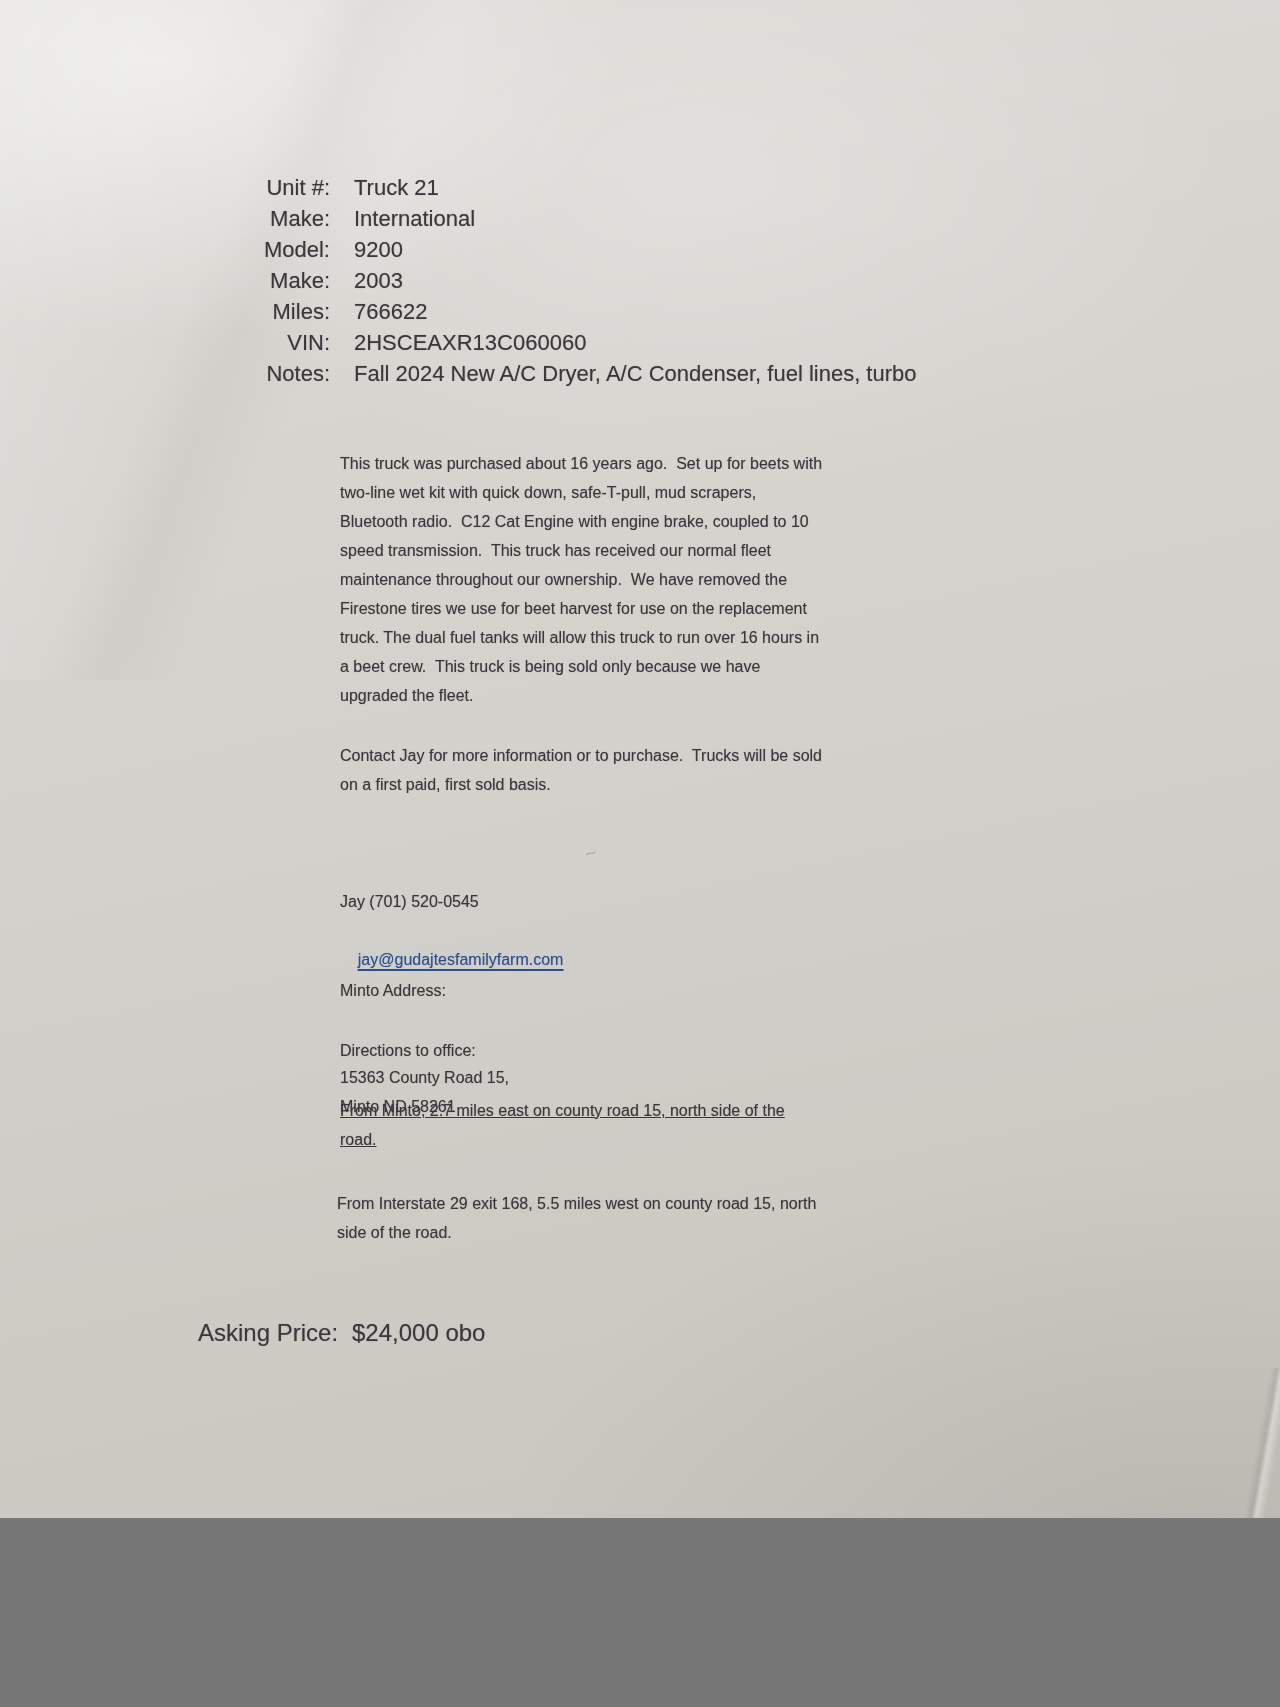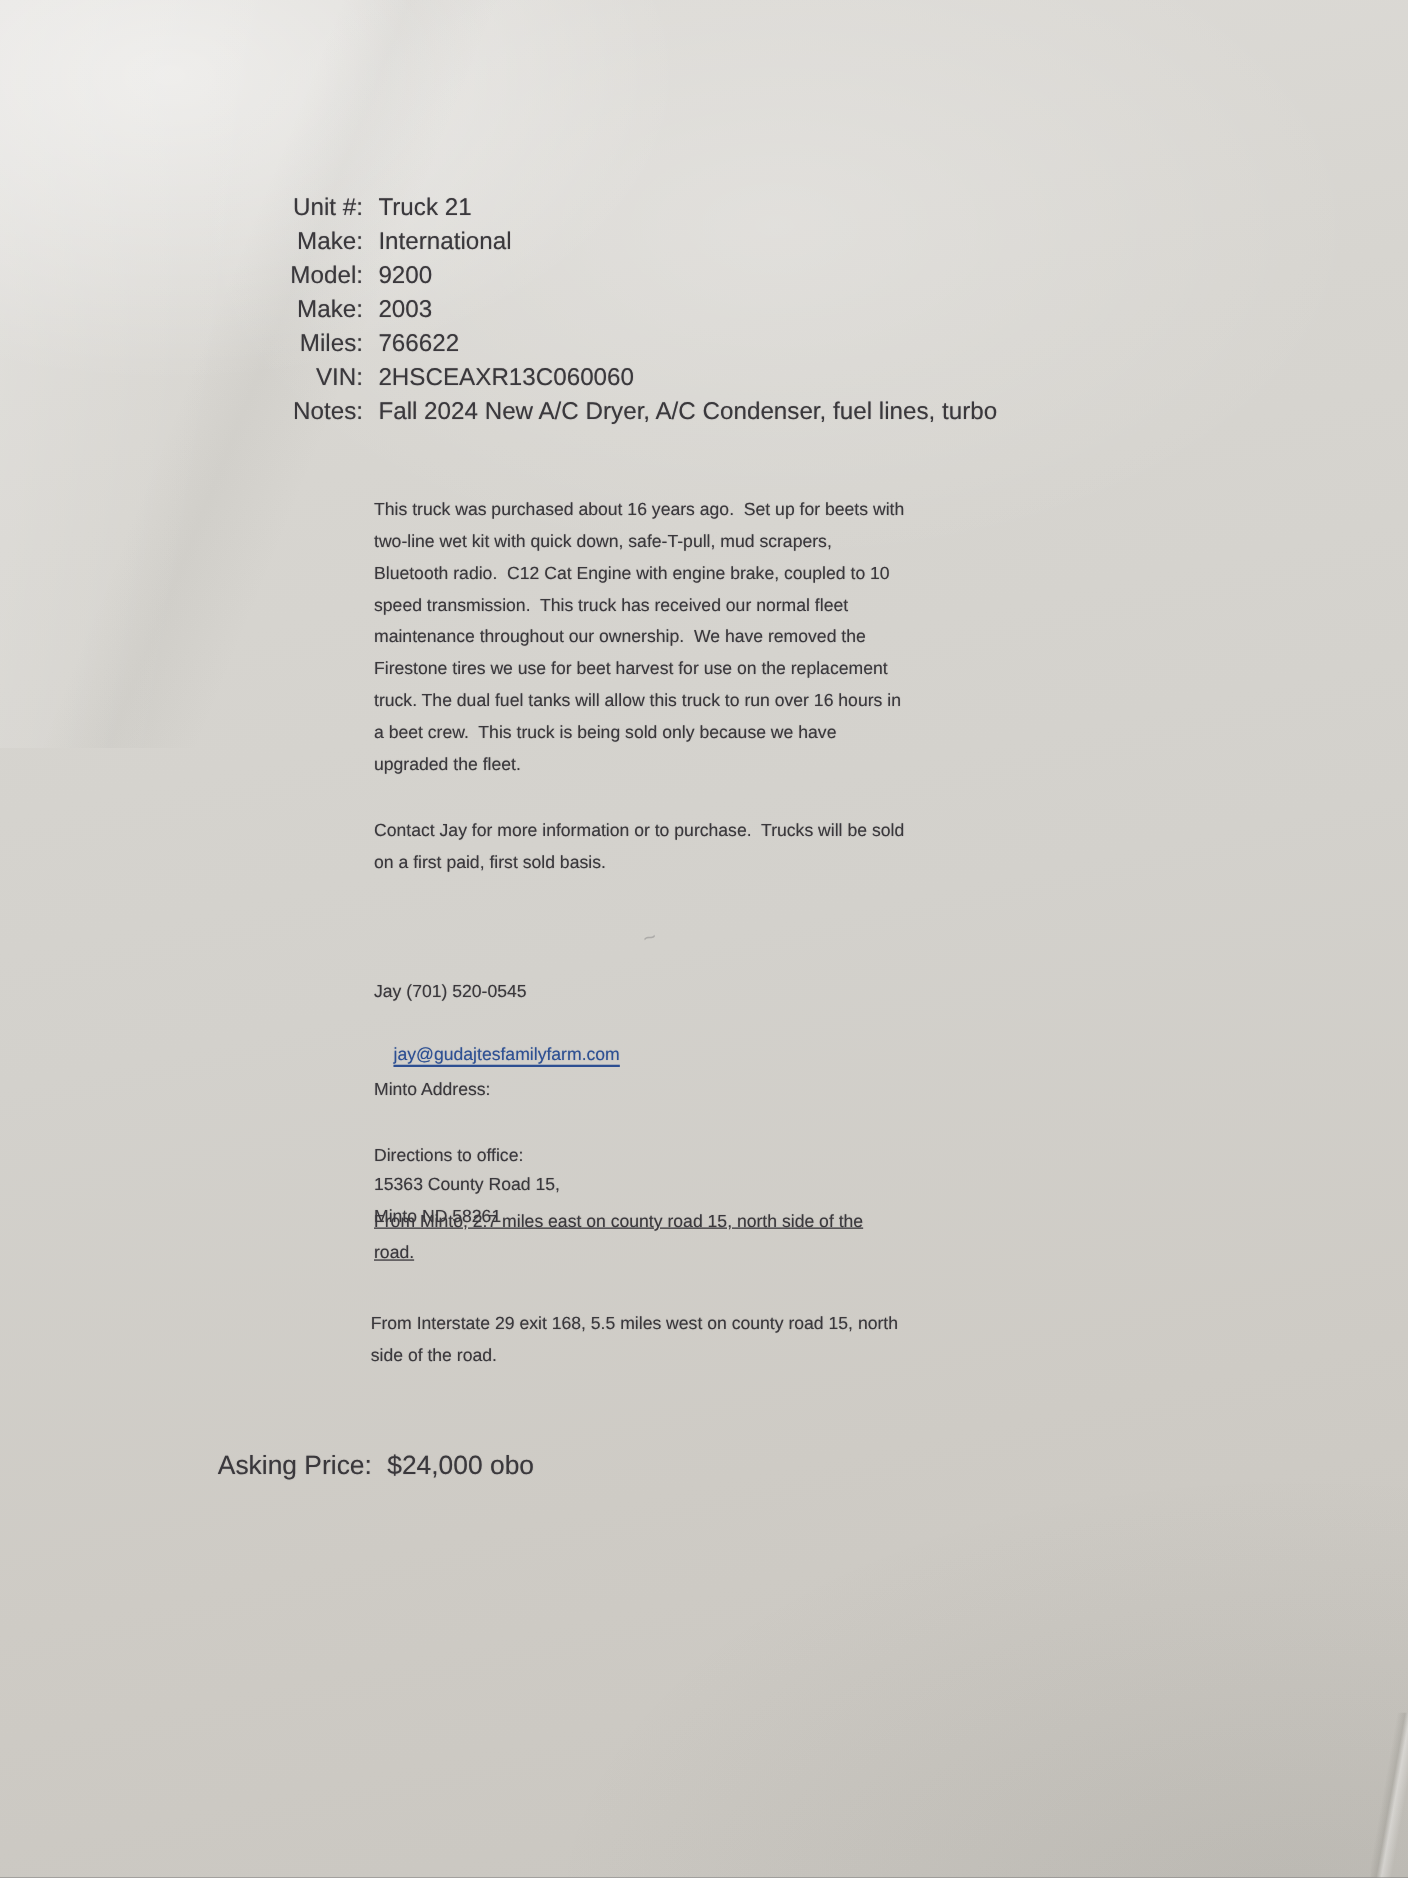--- a/index.html
+++ b/index.html
@@ -1,18 +1,18 @@
 <!DOCTYPE html>
 <html><head>
 <meta charset="utf-8">
 <style>
   html,body { margin:0; padding:0; background:#777; }
   .photo {
     position:relative;
-    width:1280px; height:1707px;
+    width:1280px; height:1518px;
     overflow:hidden;
     font-family:"Liberation Sans", sans-serif;
     color:#3a383c;
     background:
       radial-gradient(ellipse 720px 430px at 12% 4%, rgba(255,255,255,0.50), rgba(255,255,255,0) 65%),
       radial-gradient(ellipse 900px 520px at 55% 12%, rgba(255,255,255,0.22), rgba(255,255,255,0) 60%),
       radial-gradient(ellipse 1100px 650px at 92% 102%, rgba(60,60,52,0.10), rgba(60,60,52,0) 62%),
       linear-gradient(168deg, #dedcd8 0%, #d7d5d0 25%, #d3d1cc 50%, #cecbc5 75%, #c9c6c0 100%);
   }
   .crease-topleft {
@@ -34,21 +34,21 @@
     line-height:29px;
     text-shadow:0 0 1px rgba(58,56,60,0.45);
   }
   .specs {
     position:absolute; top:172px; left:0;
     font-size:22px; line-height:31px;
     text-shadow:0 0 1px rgba(58,56,60,0.45);
   }
   .spec-row { display:flex; }
   .spec-label { width:330px; text-align:right; white-space:pre; }
-  .spec-value { margin-left:14px; white-space:pre; }
+  .spec-value { margin-left:24px; white-space:pre; }
   .email-link {
     color:#2d4f92;
     text-decoration-thickness:2px;
     text-underline-offset:4px;
     text-shadow:0 0 1px rgba(45,79,146,0.45);
     display:inline-block;
   }
   .smudge {
     position:absolute; left:585px; top:842px;
     color:rgba(110,110,112,0.38);

